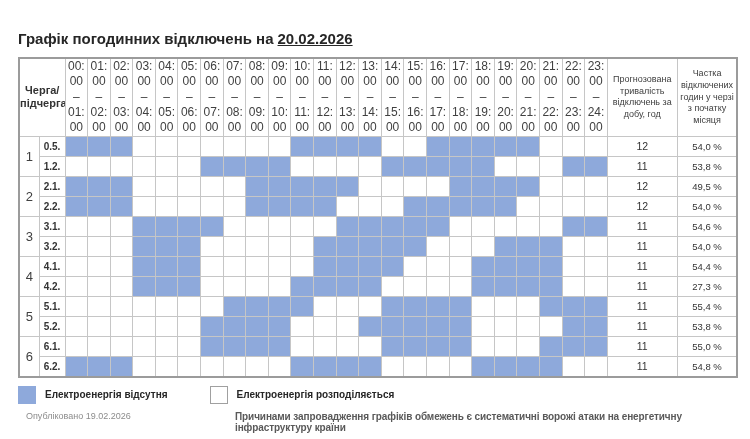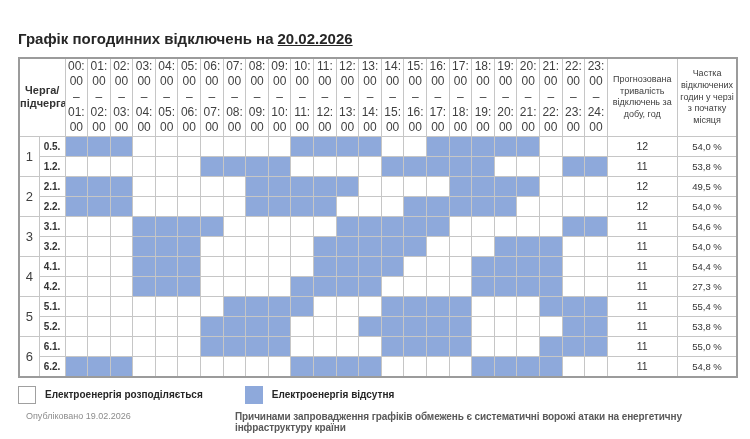--- a/index.html
+++ b/index.html
@@ -461,26 +461,26 @@
           <td class="cell"></td>
           <td class="cell"></td>
           <td class="dur">11</td>
           <td class="share">54,8 %</td>
         </tr>
       </tbody>
   </table>
 
   <div class="legend">
     <span class="legend-item">
+      <span class="swatch blue"></span>
+      <span>Електроенергія відсутня</span>
+    </span>
+    <span class="legend-item">
       <span class="swatch white"></span>
       <span>Електроенергія розподіляється</span>
-    </span>
-    <span class="legend-item">
-      <span class="swatch blue"></span>
-      <span>Електроенергія відсутня</span>
     </span>
   </div>
 </div>
 
 <div class="footer">
   <span class="published">Опубліковано 19.02.2026</span>
   <span class="reason">Причинами запровадження графіків обмежень є систематичні ворожі атаки на енергетичну інфраструктуру країни</span>
 </div>
 
 </body></html>

